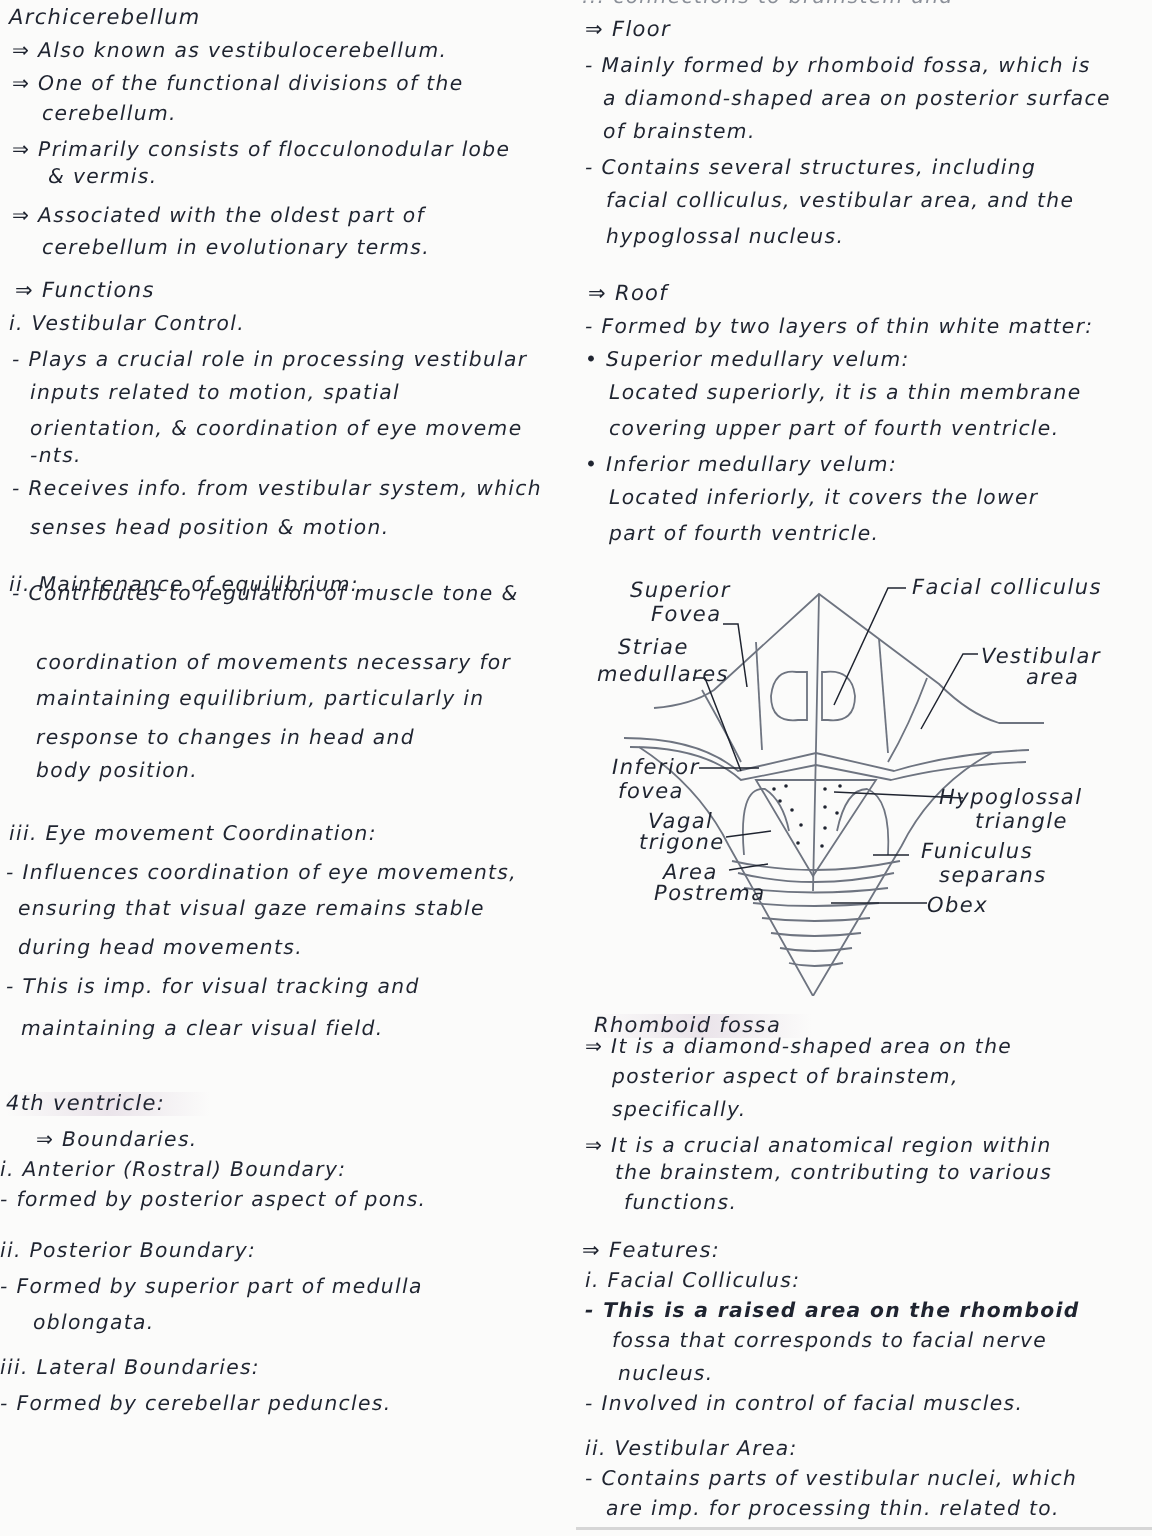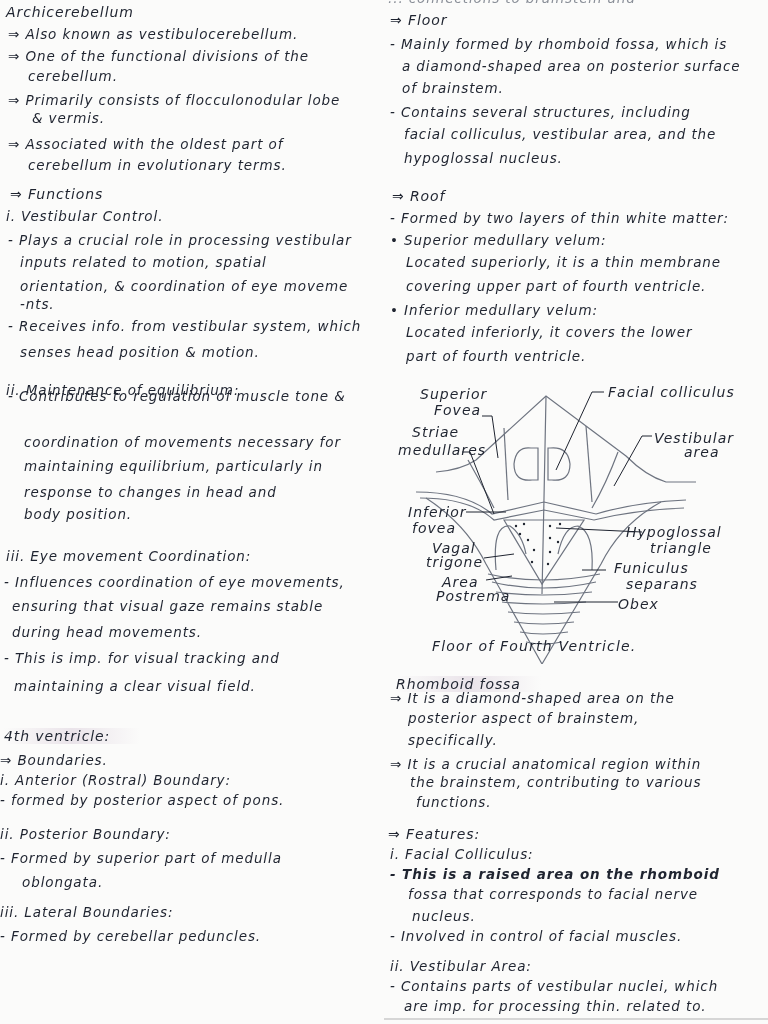--- a/index.html
+++ b/index.html
@@ -64,21 +64,21 @@
   <div class="line" style="left:24px;top:506px;">body position.</div>
 
   <div class="line" style="left:6px;top:548px;">iii. Eye movement Coordination:</div>
   <div class="line" style="left:4px;top:574px;">- Influences coordination of eye movements,</div>
   <div class="line" style="left:12px;top:598px;">ensuring that visual gaze remains stable</div>
   <div class="line" style="left:12px;top:624px;">during head movements.</div>
   <div class="line" style="left:4px;top:650px;">- This is imp. for visual tracking and</div>
   <div class="line" style="left:14px;top:678px;">maintaining a clear visual field.</div>
 
   <div class="line heading highlight" style="left:4px;top:728px;padding-right:30px;">4th ventricle:</div>
-  <div class="line" style="left:0px;top:752px;">⇒ Boundaries.</div>
+  <div class="line" style="left:0px;top:752px;padding-left:24px;">⇒ Boundaries.</div>
   <div class="line" style="left:0px;top:772px;">i. Anterior (Rostral) Boundary:</div>
   <div class="line" style="left:0px;top:792px;">- formed by posterior aspect of pons.</div>
   <div class="line" style="left:0px;top:826px;text-align:center;">ii. Posterior Boundary:</div>
   <div class="line" style="left:0px;top:850px;">- Formed by superior part of medulla</div>
   <div class="line" style="left:22px;top:874px;">oblongata.</div>
   <div class="line" style="left:0px;top:904px;">iii. Lateral Boundaries:</div>
   <div class="line" style="left:0px;top:928px;">- Formed by cerebellar peduncles.</div>
 </div>
 
 <div class="col col-right">
@@ -196,16 +196,15 @@
   <div class="dlabel" style="left:36px;top:166px;">Vagal</div>
   <div class="dlabel" style="left:30px;top:180px;">trigone</div>
   <div class="dlabel" style="left:46px;top:200px;">Area</div>
   <div class="dlabel" style="left:40px;top:214px;">Postrema</div>
   <div class="dlabel" style="left:230px;top:150px;">Hypoglossal</div>
   <div class="dlabel" style="left:254px;top:166px;">triangle</div>
   <div class="dlabel" style="left:218px;top:186px;">Funiculus</div>
   <div class="dlabel" style="left:230px;top:202px;">separans</div>
   <div class="dlabel" style="left:222px;top:222px;">Obex</div>
 
-  <div class="dlabel caption" style="left:36px;top:264px;">Floor of Fourth Ventricle.</div>
 </div>
 
 <div class="page-edge"></div>
 
 </body></html>

